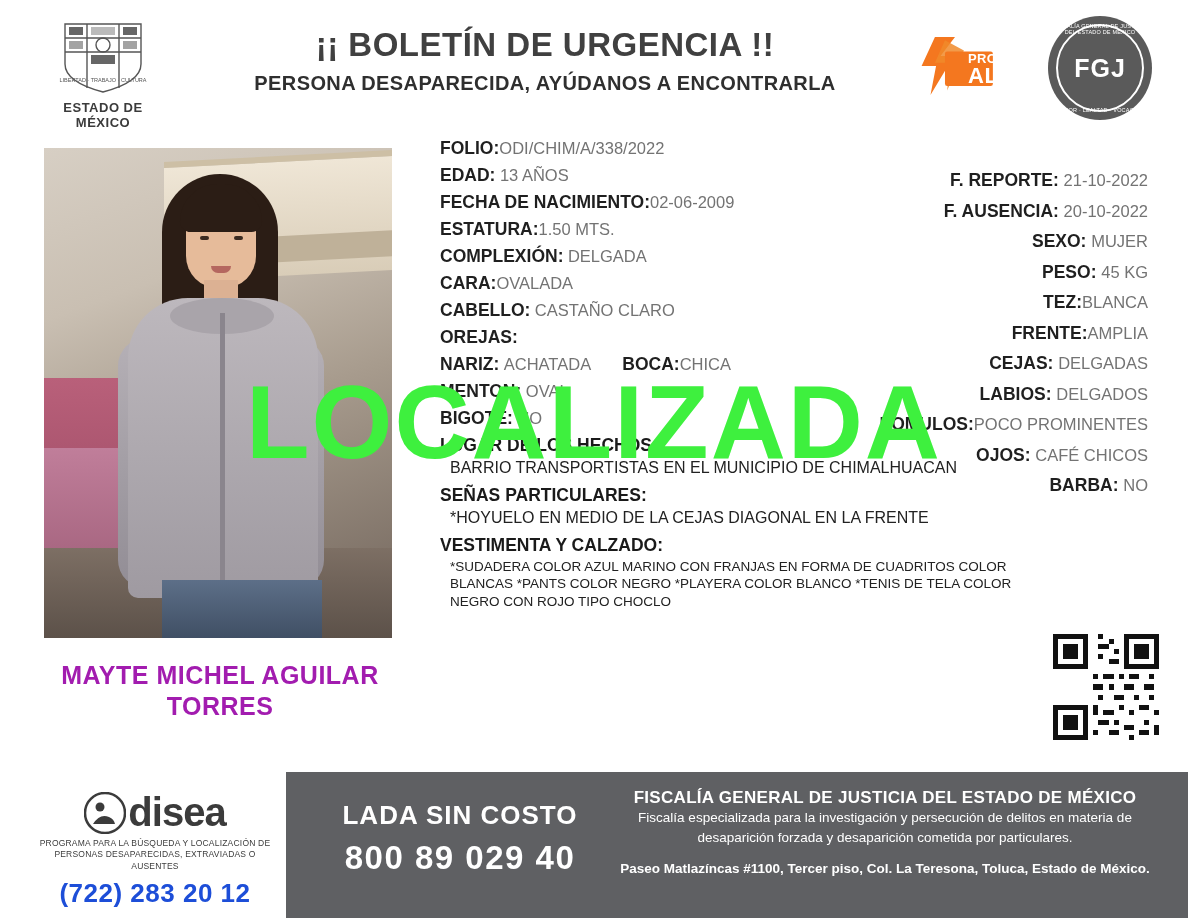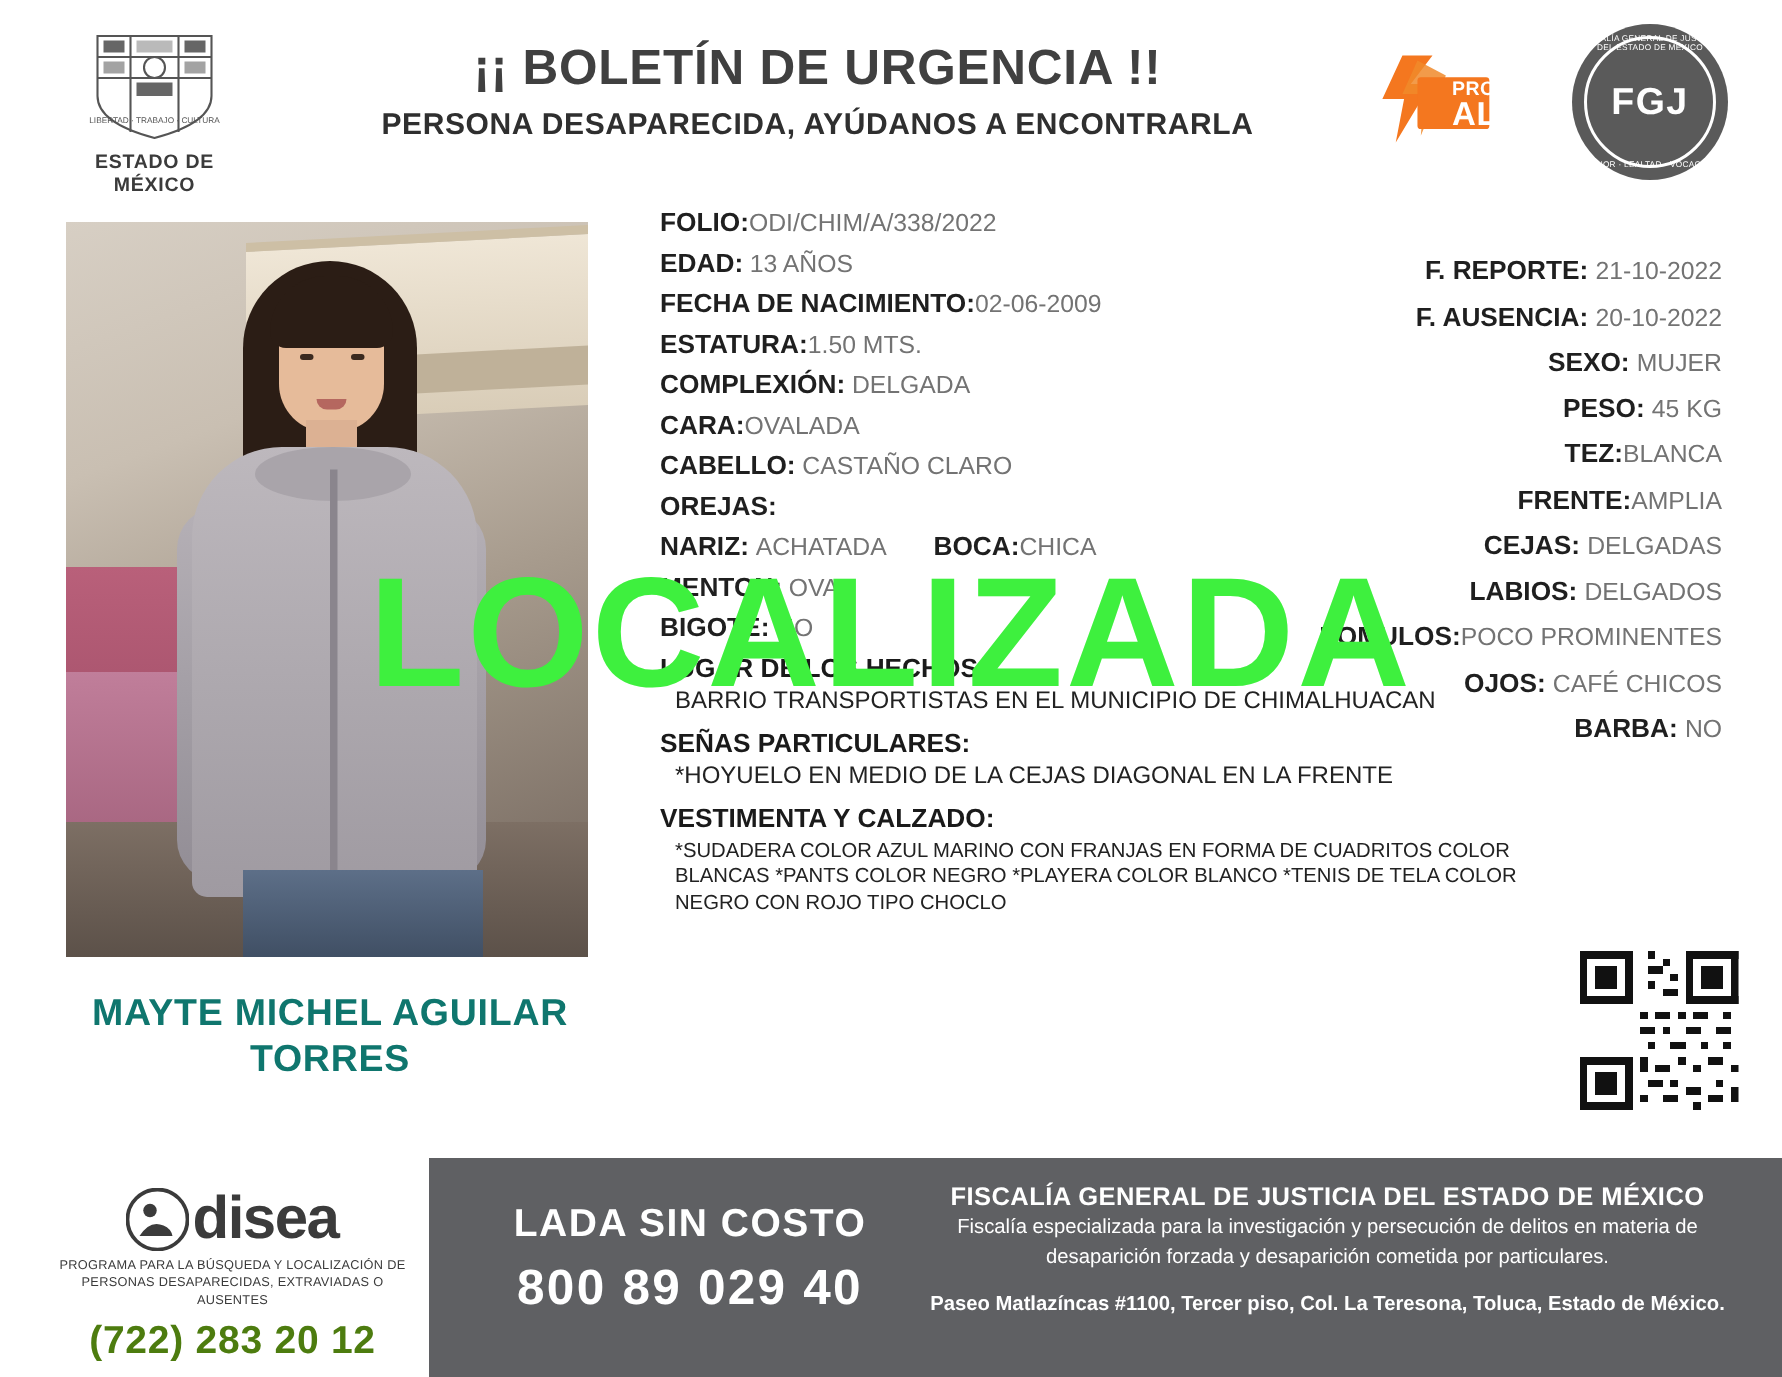--- a/index.html
+++ b/index.html
@@ -171,21 +171,21 @@
   .p-jeans {
     position: absolute; left: 118px; top: 432px; width: 160px; height: 60px;
     background: linear-gradient(#5d6f88, #3f4e63);
   }
 
   
   .person-name {
     position: absolute; left: 40px; top: 660px; width: 360px;
     text-align: center;
     font-size: 25px; font-weight: bold; letter-spacing: .5px;
-    color: #0f766e; line-height: 1.25;
+    color: #a21caf; line-height: 1.25;
   }
 
   
   .details { position: absolute; left: 440px; top: 138px; width: 720px; }
   .lbl { font-weight: bold; font-size: 17.5px; color: #1f1f1f; }
   .val { font-size: 16.5px; color: #737373; }
   .rt { text-align: right; }
   .rt .lbl, .rt .val { display: inline; }
 
   .line { margin-bottom: 6px; }
@@ -244,21 +244,21 @@
   .disea-word {
     display: flex; align-items: center; justify-content: center;
     font-size: 40px; font-weight: bold; color: #3b3b3b; letter-spacing: -1px;
   }
   .disea-icon { width: 42px; height: 42px; margin-right: 2px; }
   .disea-sub {
     font-size: 8.5px; color: #3b3b3b; margin-top: 3px; line-height: 1.35;
     letter-spacing: .2px;
   }
   .disea-phone {
-    font-size: 26px; font-weight: bold; color: #4d7c0f; margin-top: 6px;
+    font-size: 26px; font-weight: bold; color: #1d4ed8; margin-top: 6px;
     letter-spacing: .5px;
   }
 </style>
 </head>
 <body>
 
 <div class="header">
 
   <div class="edomex-seal">
     <div class="crest">

